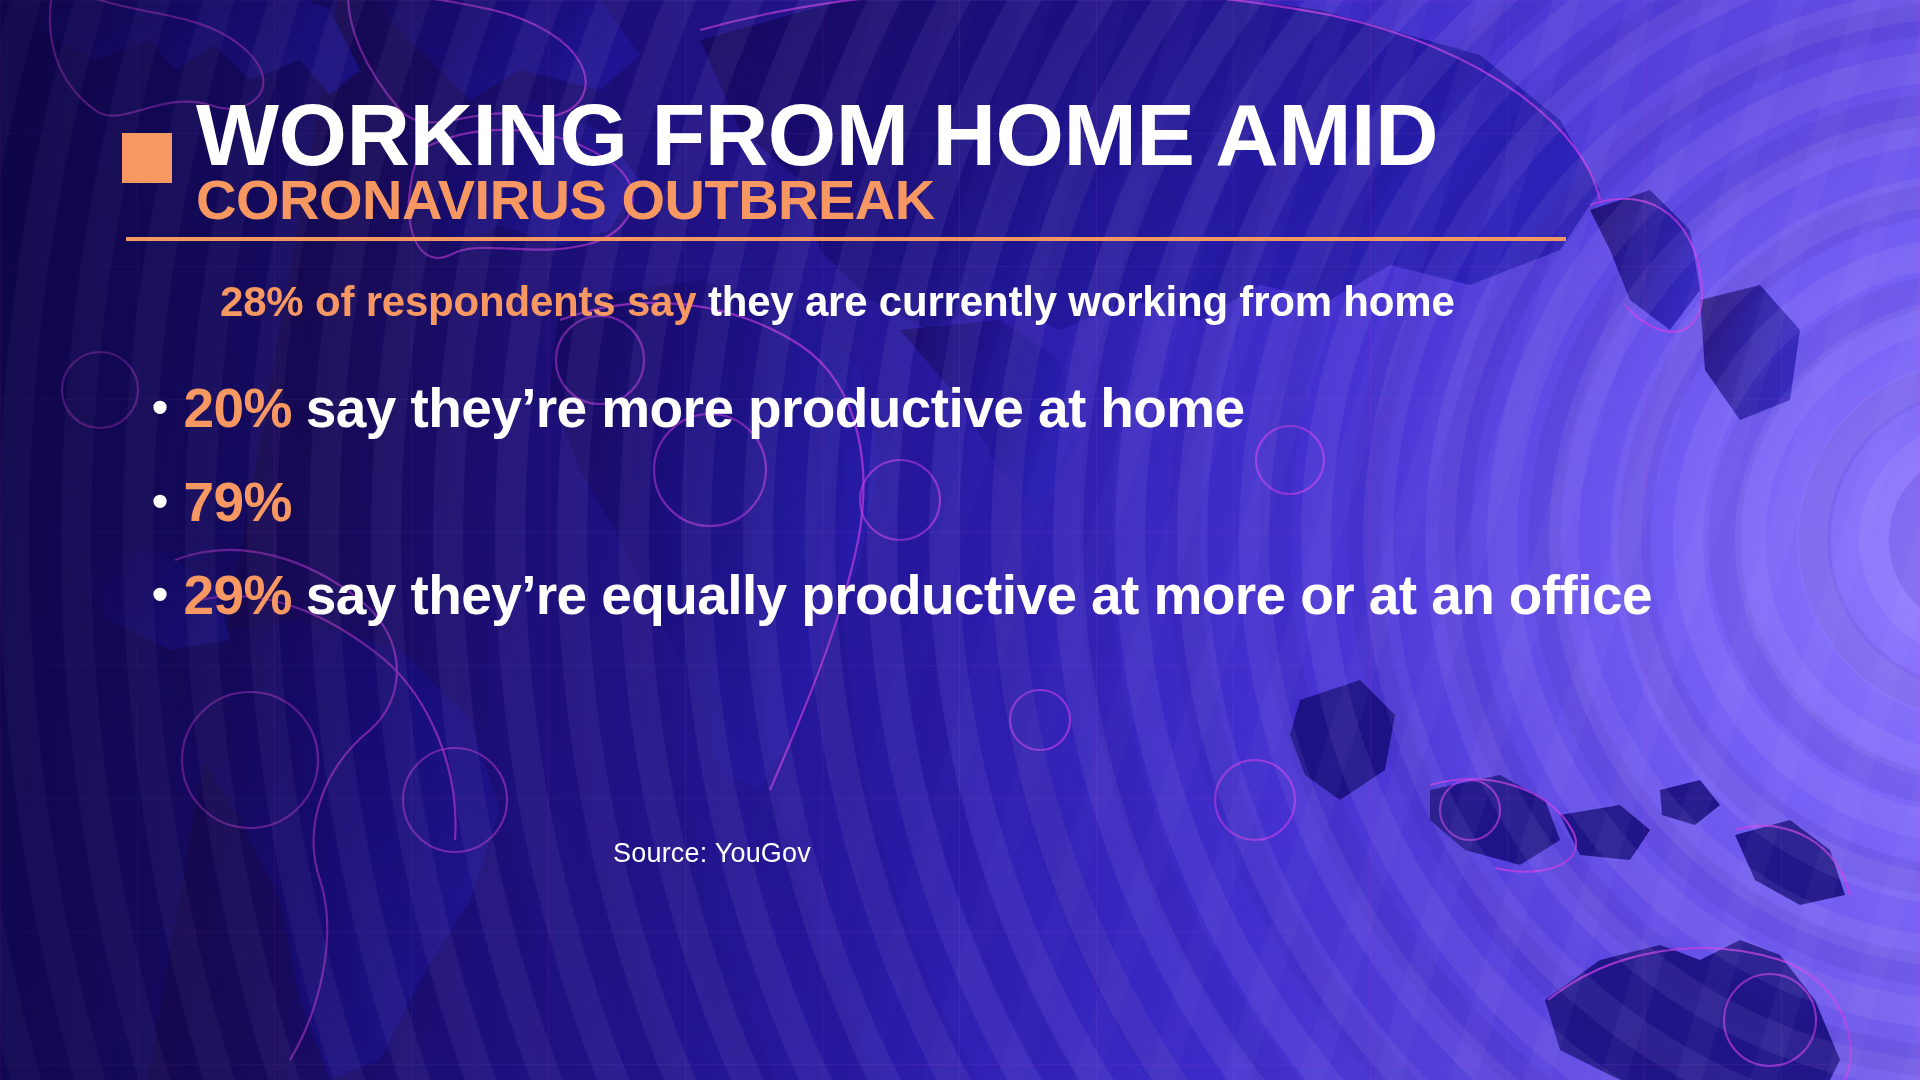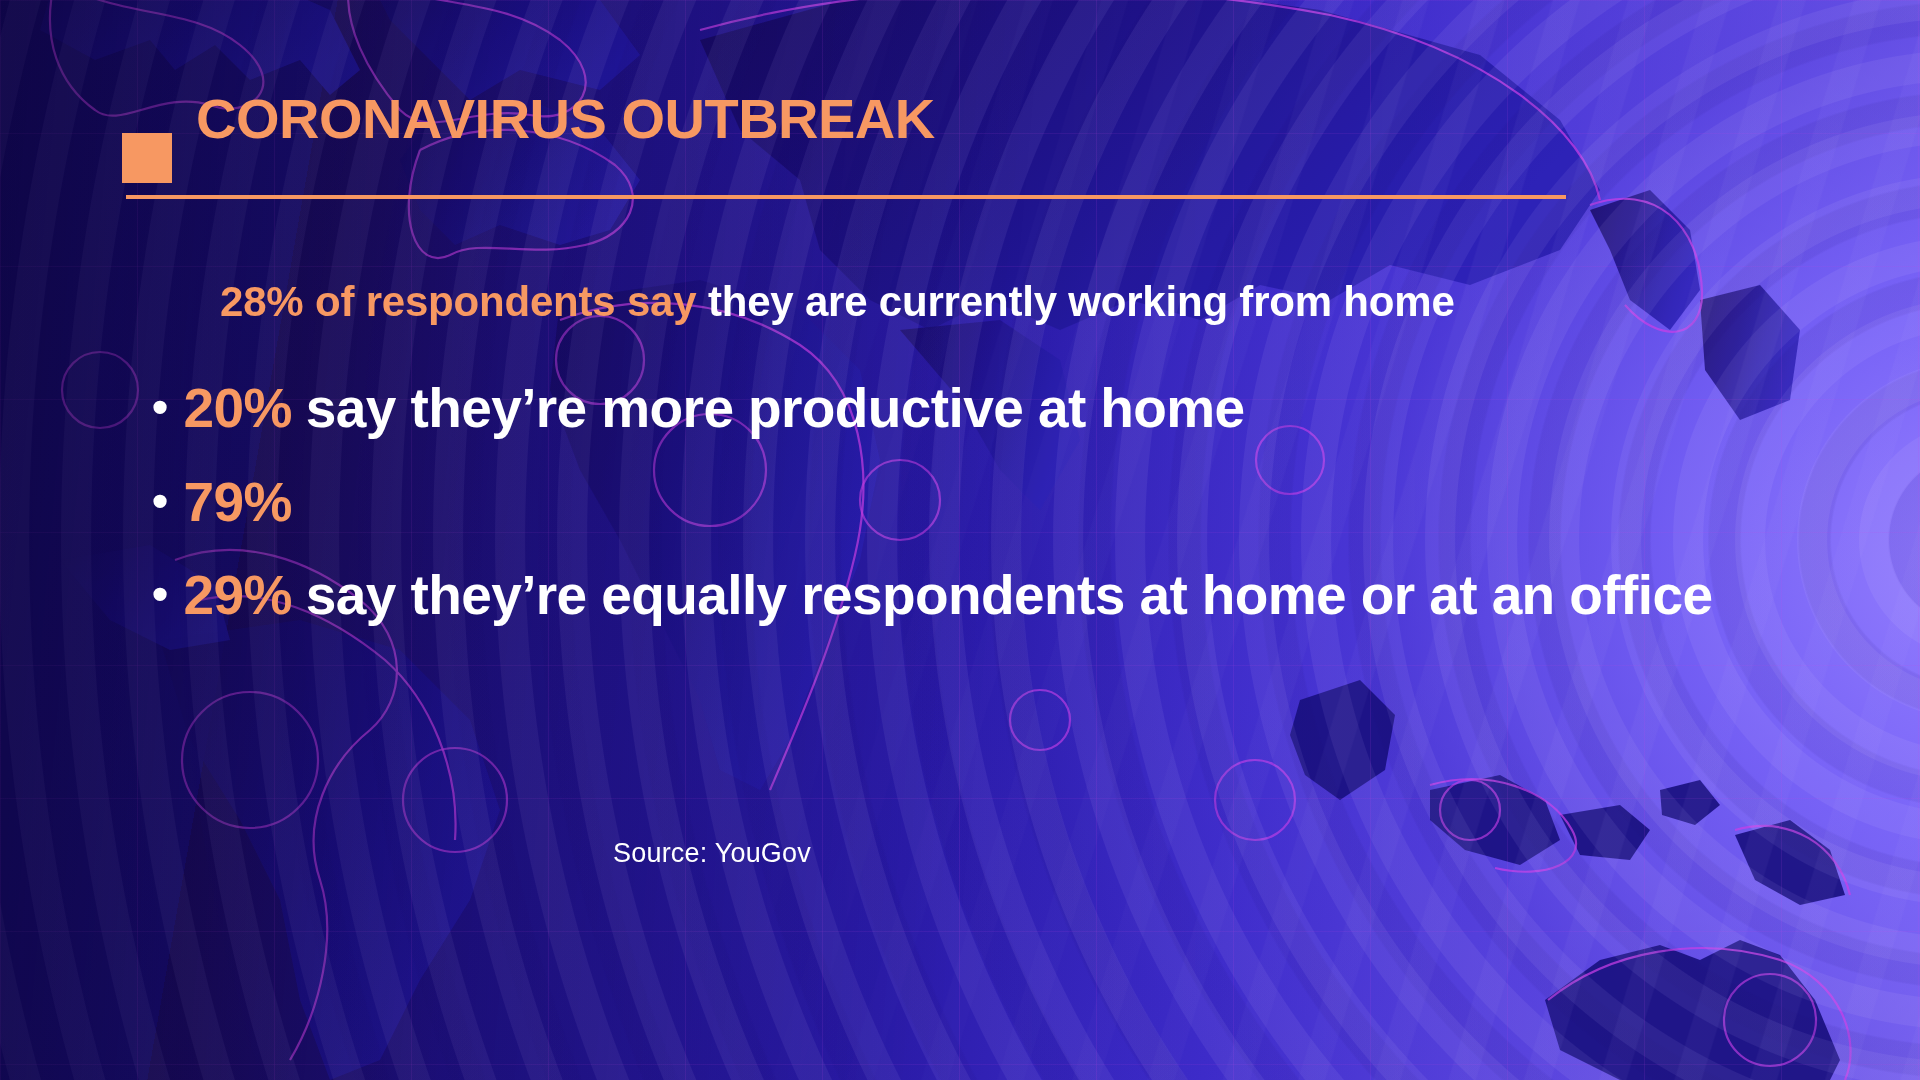--- a/index.html
+++ b/index.html
@@ -318,20 +318,21 @@
   <div class="bg-layer bg-streaks"></div>
   <div class="bg-layer bg-grid"></div>
   <div class="bg-layer bg-vignette"></div>
 
   <div id="content">
 
     <div class="headline-wrap">
       <div class="title-row">
         <div class="accent-square"></div>
         <div class="title-lines">
+          <div class="title-main">WORKING FROM HOME AMID</div>
           <div class="title-sub">CORONAVIRUS OUTBREAK</div>
         </div>
       </div>
       <div class="title-rule"></div>
     </div>
 
     <div class="subtitle">
       <span class="hl">28% of respondents say</span><span> they are currently working from home</span>
     </div>
 
@@ -344,21 +345,21 @@
       </div>
 
       <div class="bullet">
         <span class="dot">•</span>
         <span class="pct">79%</span>
       </div>
 
       <div class="bullet" style="max-width: 1620px;">
         <span class="dot">•</span>
         <span class="pct">29%</span>
-        <span class="txt">say they’re equally respondents at home or at an office</span>
+        <span class="txt">say they’re equally productive at more or at an office</span>
       </div>
 
     </div>
 
     <div class="source">
       <span class="source-inner">Source: YouGov</span>
     </div>
 
   </div>
 </div>

